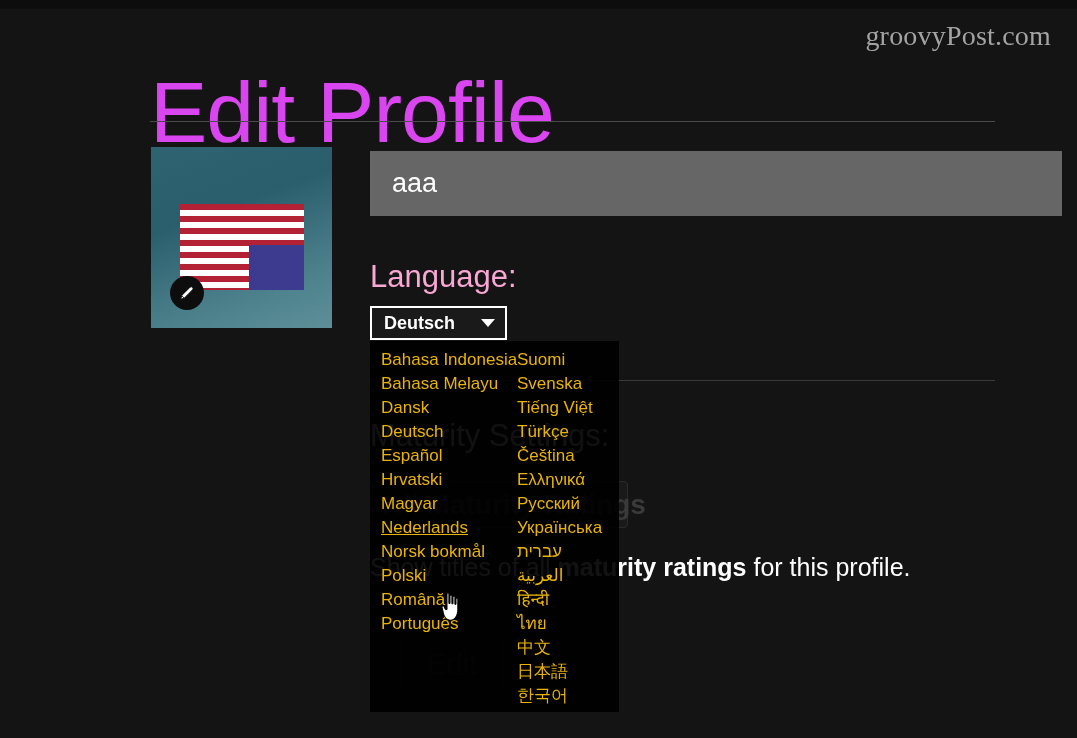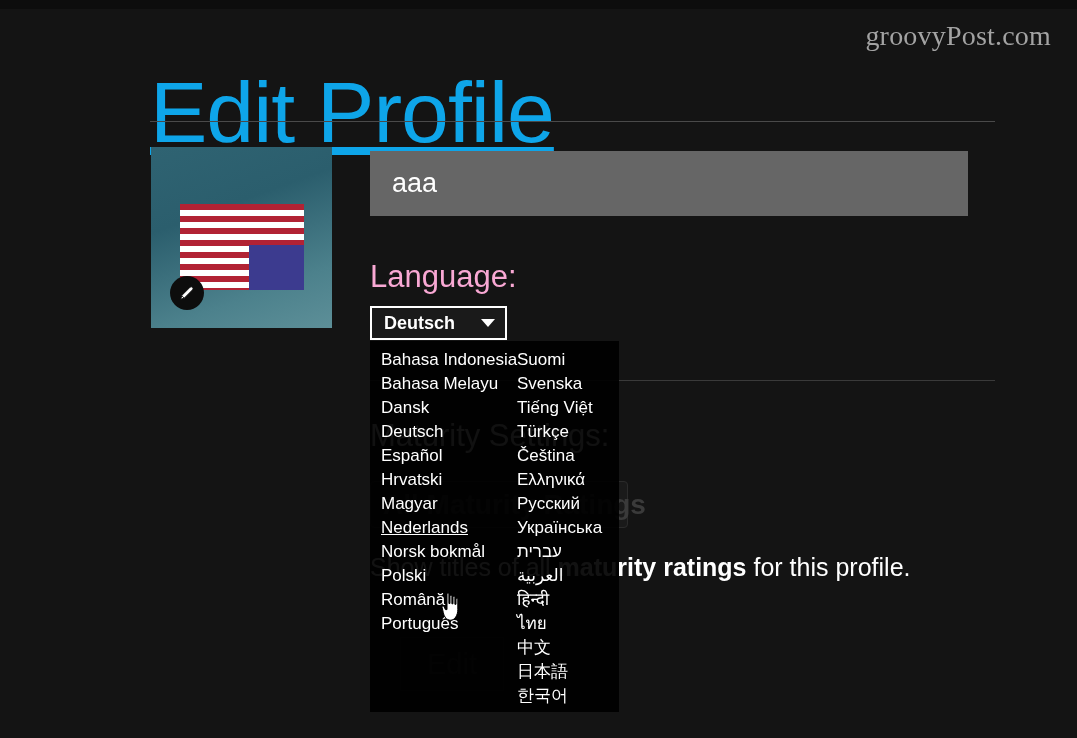--- a/index.html
+++ b/index.html
@@ -28,23 +28,22 @@
     letter-spacing: 0.2px;
     white-space: nowrap;
   }
 
   
   .page-title {
     position: absolute; left: 150px; top: 6px;
     font-size: 86px;
     font-weight: 300;
     letter-spacing: -1px;
-    color: #0ea5e9;
+    color: #d946ef;
     line-height: 1.12;
-    text-decoration: underline;
   }
   .divider-top {
     position: absolute; left: 150px; top: 121px; width: 845px; height: 1px;
     background: #4a4a4a;
   }
 
   
   .avatar {
     position: absolute; left: 151px; top: 147px;
     width: 181px; height: 181px;
@@ -66,21 +65,21 @@
   .avatar-edit {
     position: absolute; left: 19px; bottom: 18px;
     width: 34px; height: 34px; border-radius: 50%;
     background: #0d0d0d;
     display: flex; align-items: center; justify-content: center;
   }
 
   
   .name-input {
     position: absolute; left: 370px; top: 151px;
-    width: 598px; height: 65px;
+    width: 692px; height: 65px;
     background: #666666;
     border: none; outline: none;
     color: #ffffff;
     font-family: "Liberation Sans", sans-serif;
     font-size: 27px;
     font-weight: 400;
     padding: 0 0 0 22px;
   }
 
   
@@ -162,21 +161,21 @@
   }
   .dd-col {
     display: flex; flex-direction: column;
   }
   .dd-col-left { width: 145px; padding-left: 11px; }
   .dd-col-right { width: 104px; padding-left: 2px; }
   .dd-item {
     height: 24px;
     line-height: 24px;
     font-size: 17px;
-    color: #ffffff;
+    color: #eab308;
     white-space: nowrap;
     cursor: pointer;
   }
   .dd-item.hovered {
     text-decoration: underline;
   }
 
   
   .cursor {
     position: absolute; left: 440px; top: 592px;

